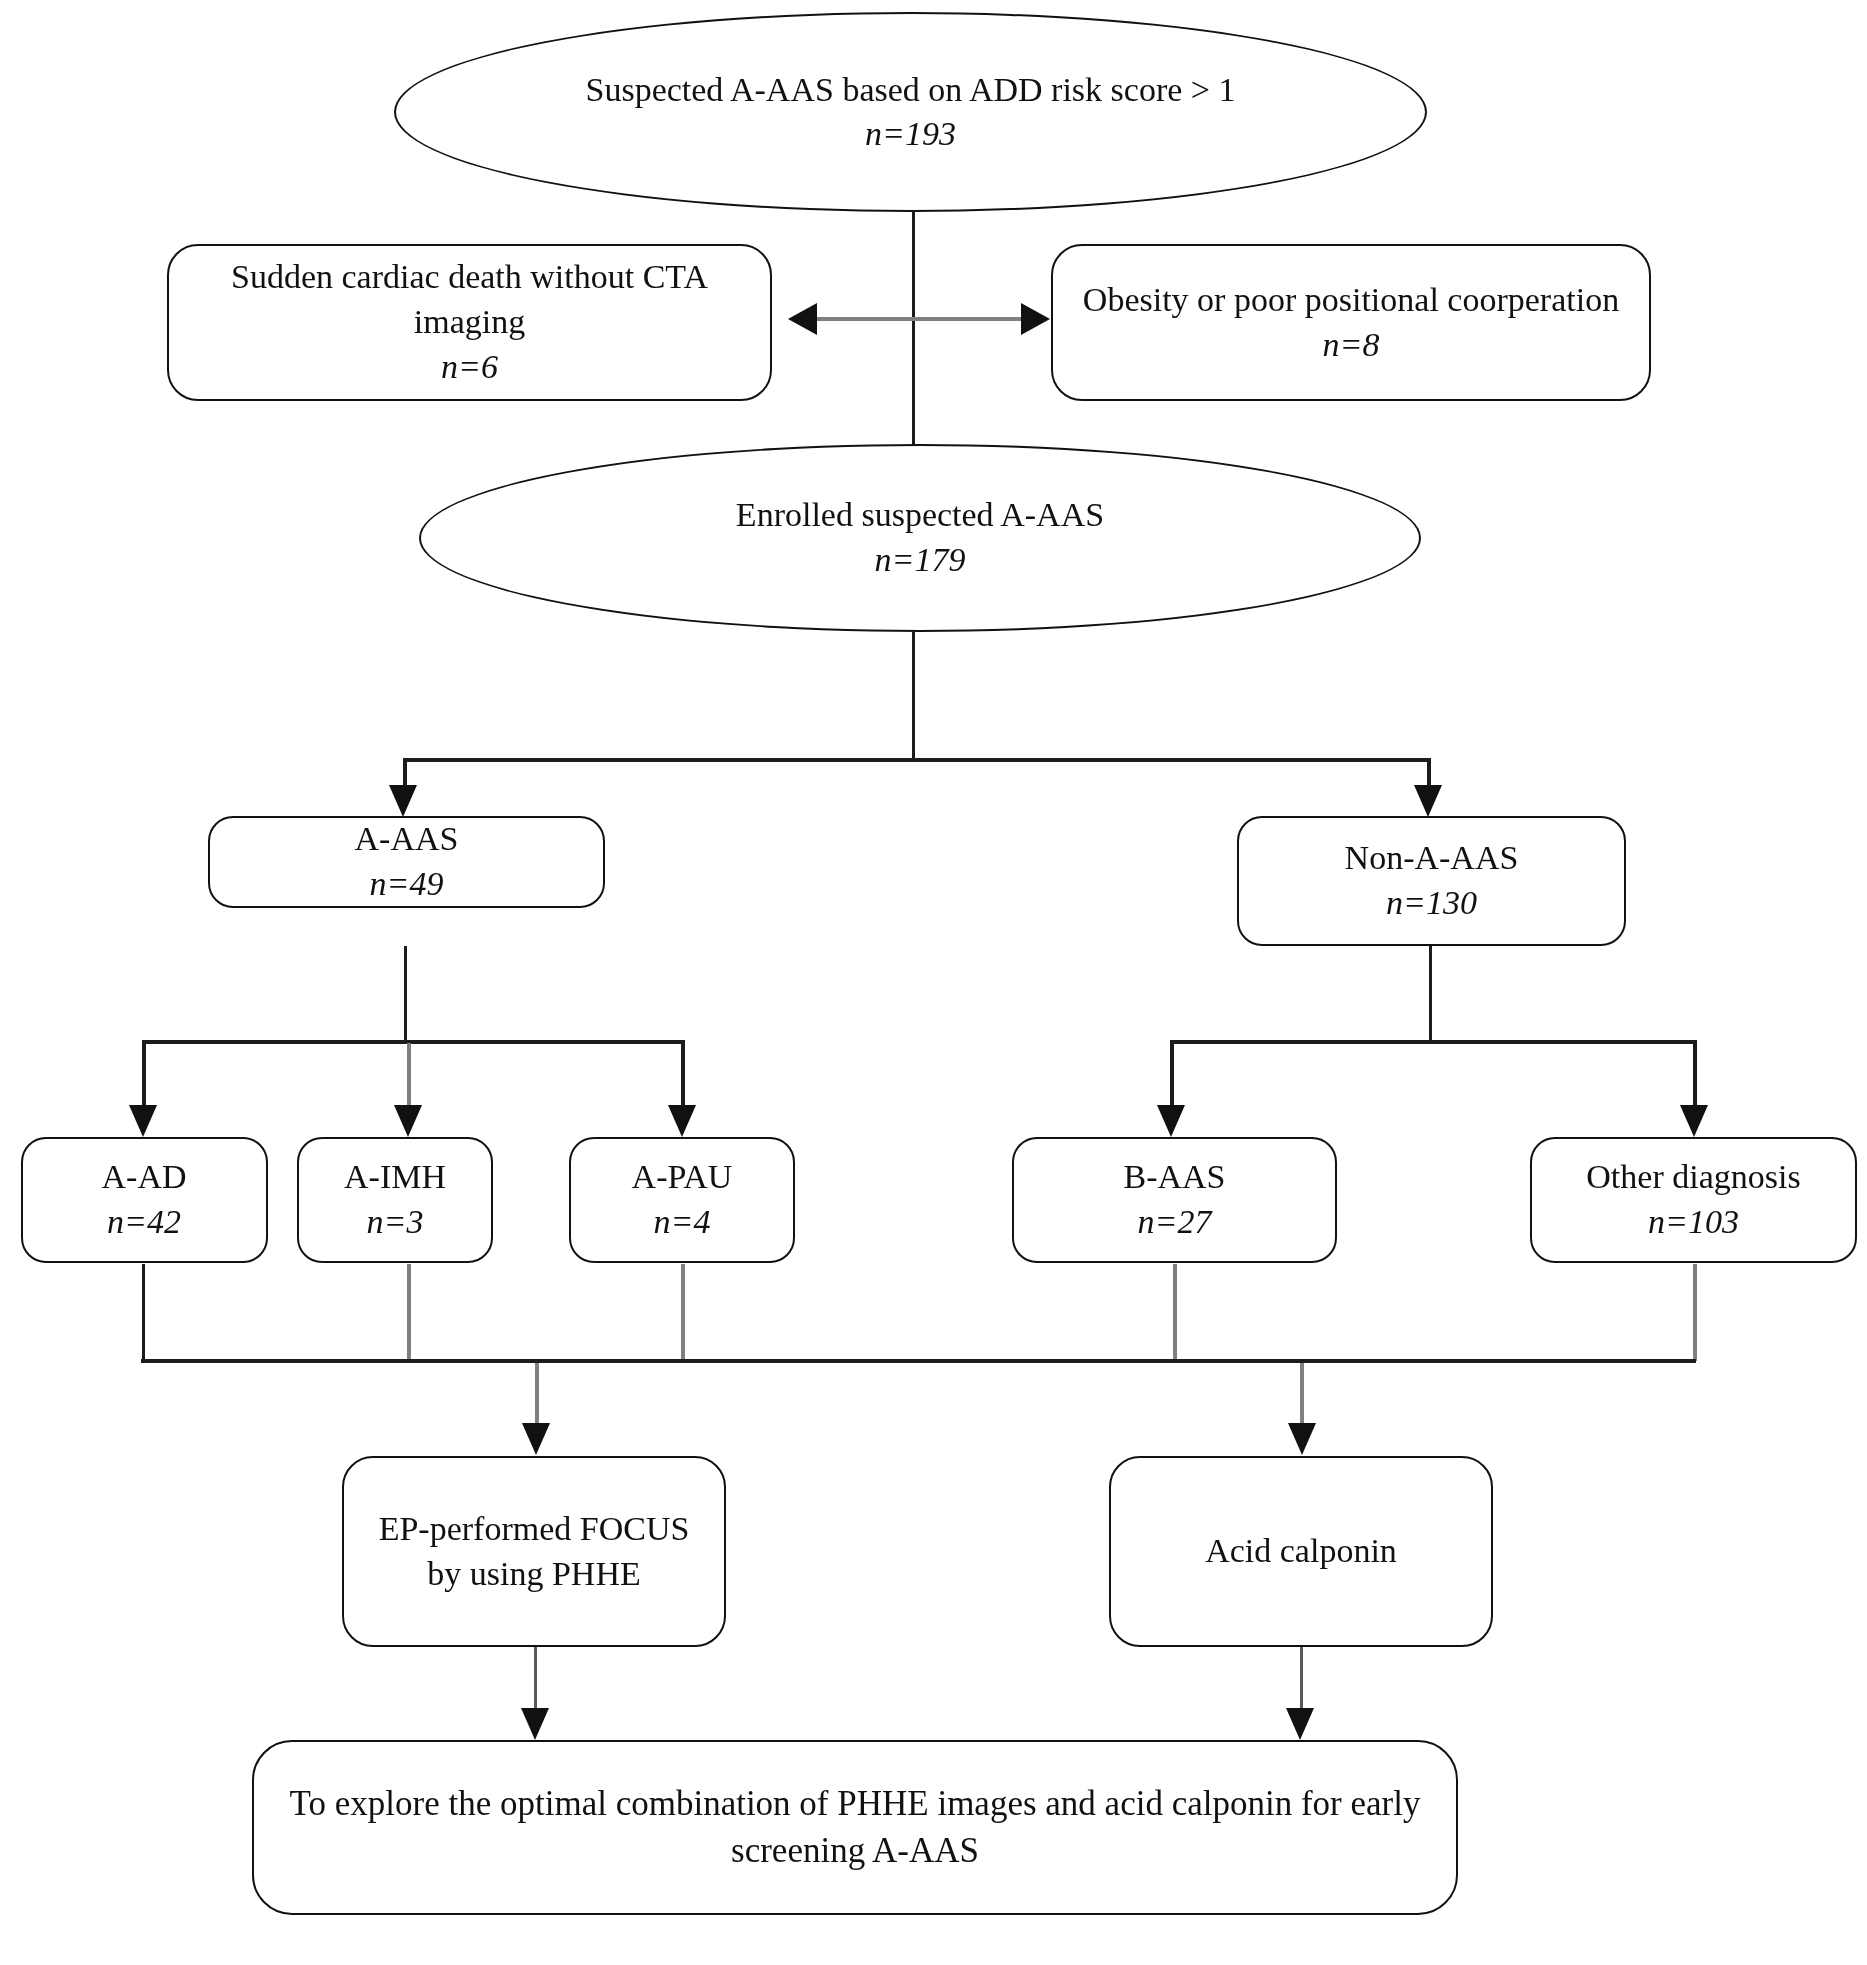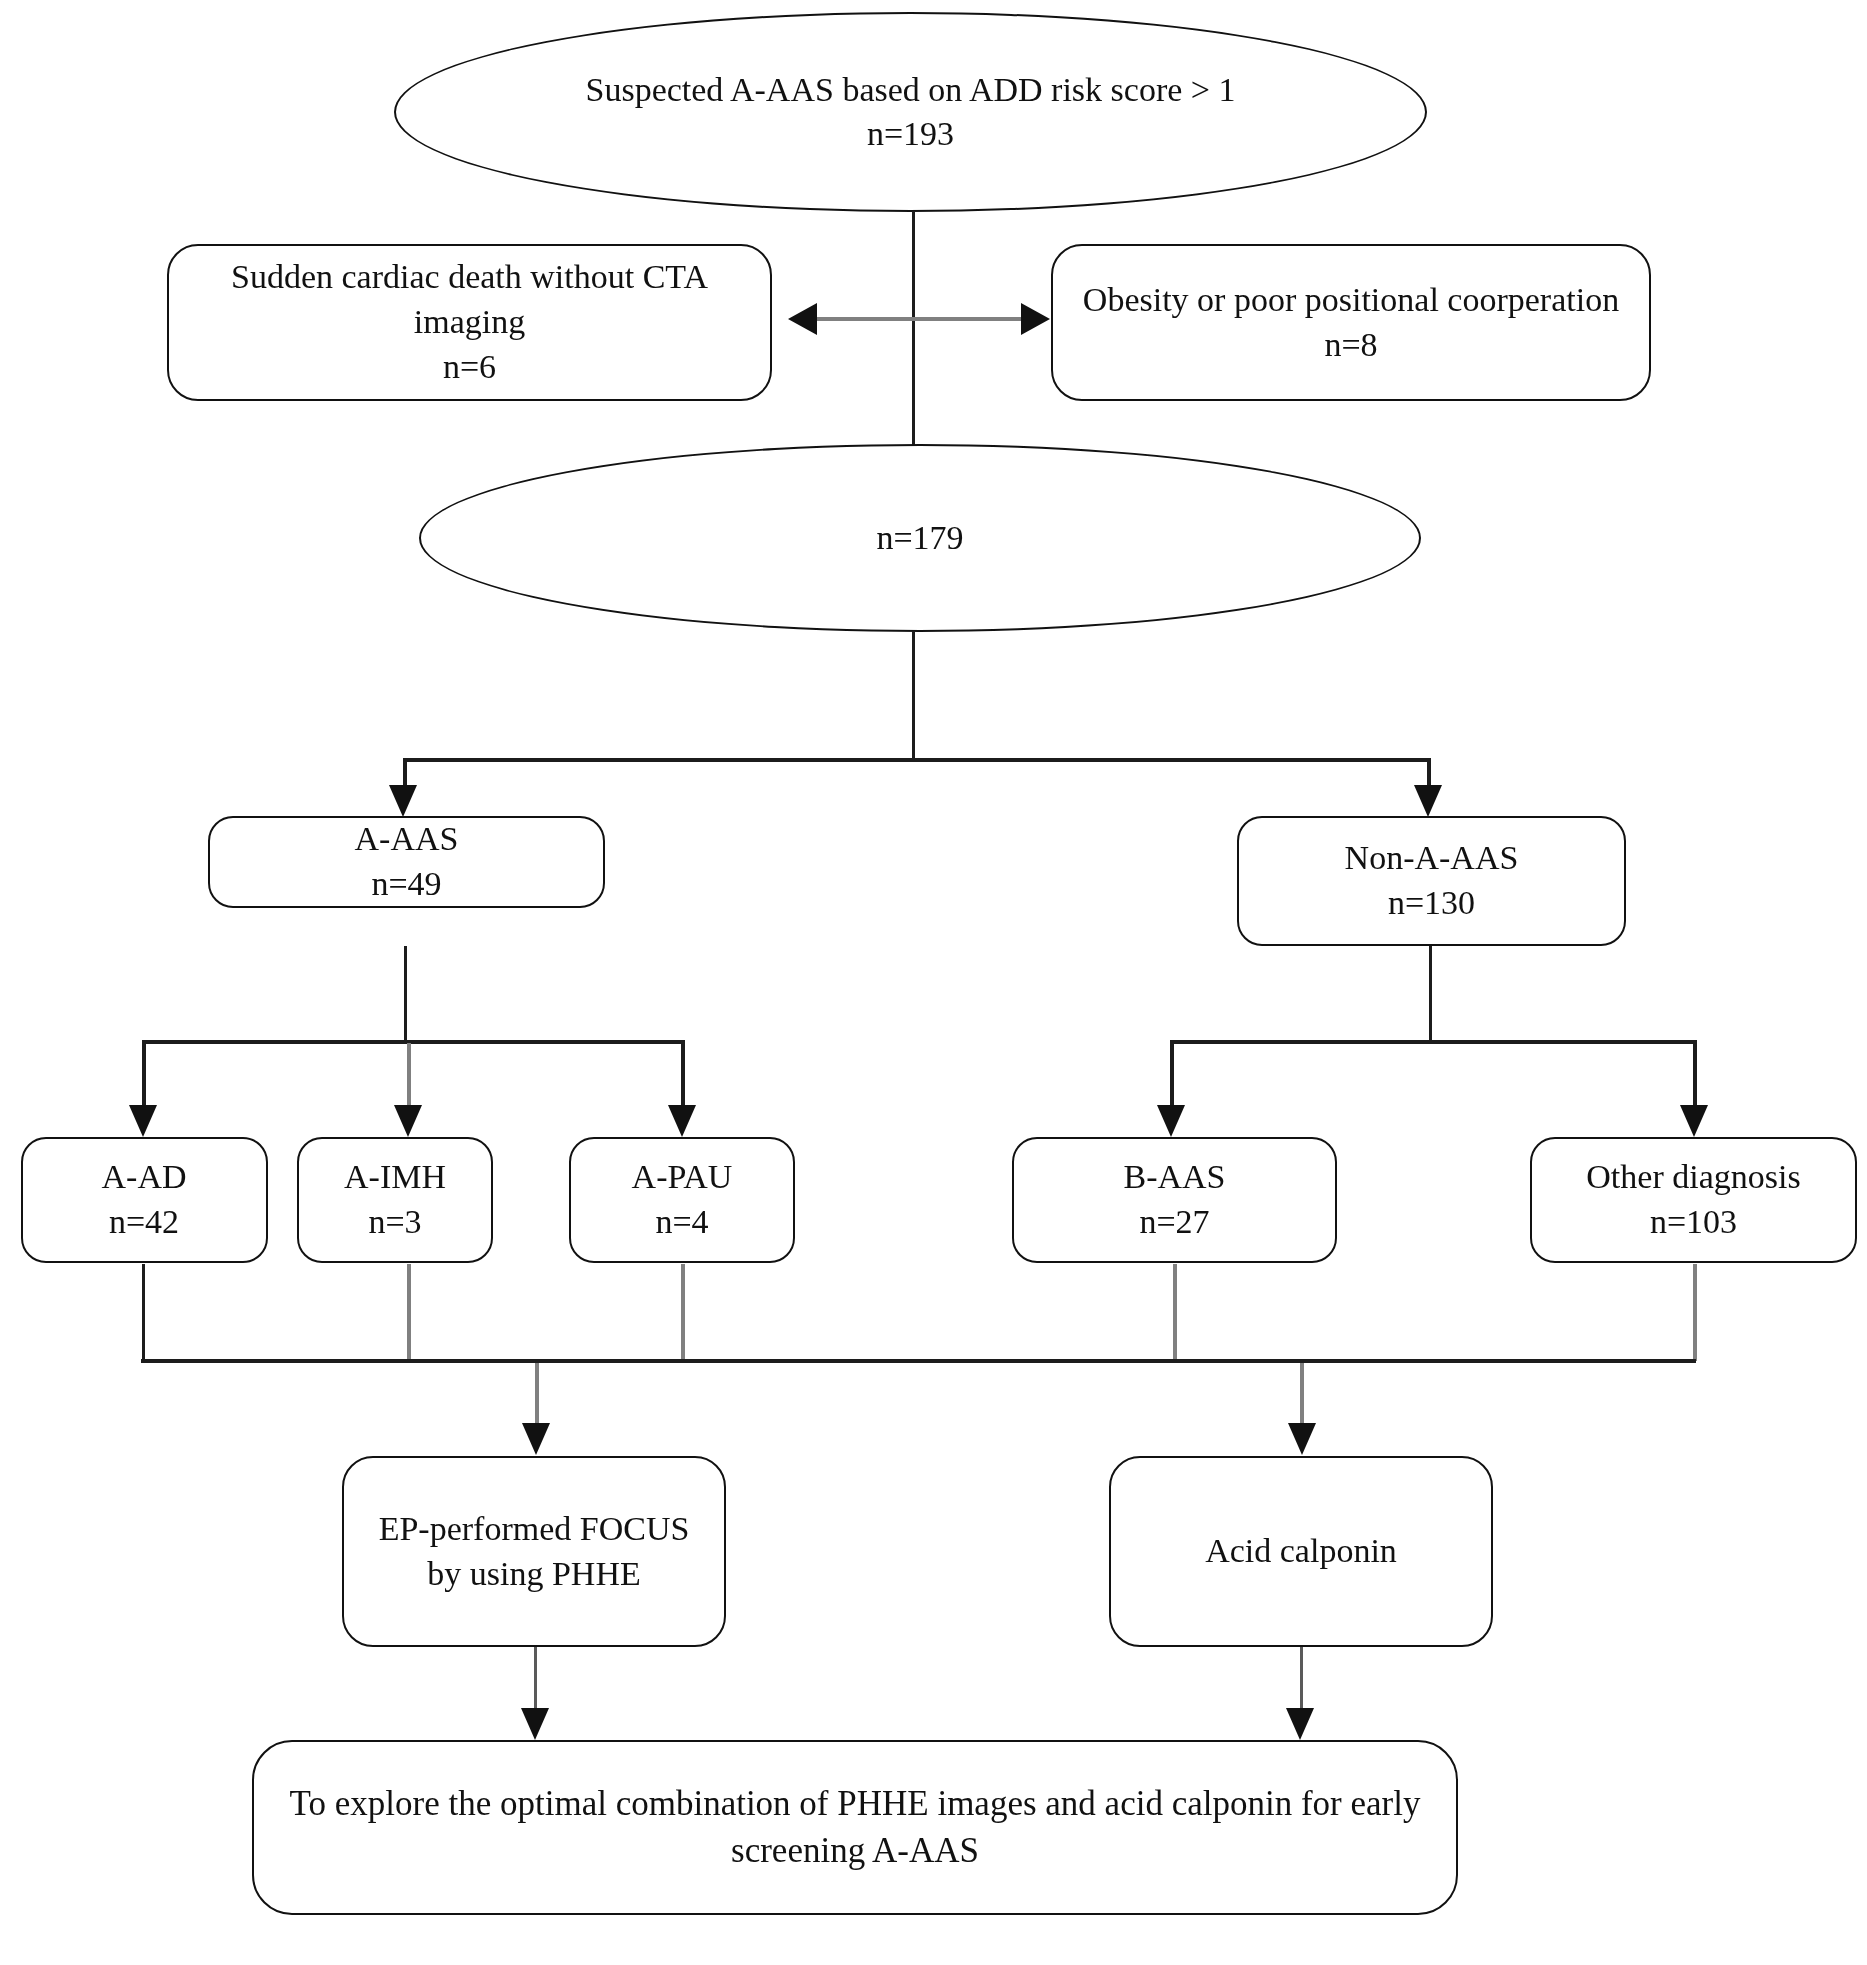--- a/index.html
+++ b/index.html
@@ -30,20 +30,21 @@
   .rbox  { border-radius: 31px; }
   .rbox-sm { border-radius: 25px; }
   .rbox-lg { border-radius: 40px; }
   .label {
     font-size: 34px;
     line-height: 1.32;
     padding: 0 20.5px;
   }
   .label-lg { font-size: 35px; }
   .nval {
+    font-style: italic;
     font-size: 34px;
     line-height: 1.32;
   }
   .line {
     position: absolute;
     background: #1c1c1c;
   }
   .gray { background: #808080; }
   .darkgray { background: #5a5a5a; }
   .head {
@@ -87,20 +88,21 @@
   <div class="node rbox" style="left:1051px; top:244px; width:600px; height:157px;">
     <div class="label">Obesity or poor positional coorperation</div>
     <div class="nval">n=8</div>
   </div>
 
   <div class="line gray" style="left:814px; top:317px; width:213px; height:4.4px;"></div>
   <div class="head head-left" style="left:788px; top:303px;"></div>
   <div class="head head-right" style="left:1021px; top:303px;"></div>
 
   <div class="node ellipse" style="left:419px; top:444px; width:1002px; height:188px;">
+    <div class="label">Enrolled suspected A-AAS</div>
     <div class="nval">n=179</div>
   </div>
 
   <div class="line" style="left:912px; top:631px; width:2.9px; height:129px;"></div>
   <div class="line" style="left:403px; top:758px; width:1028px; height:3.7px;"></div>
 
   <div class="line" style="left:403px; top:758px; width:3.7px; height:29px;"></div>
   <div class="head head-down" style="left:389px; top:785px;"></div>
 
   <div class="line" style="left:1427px; top:758px; width:3.7px; height:29px;"></div>

